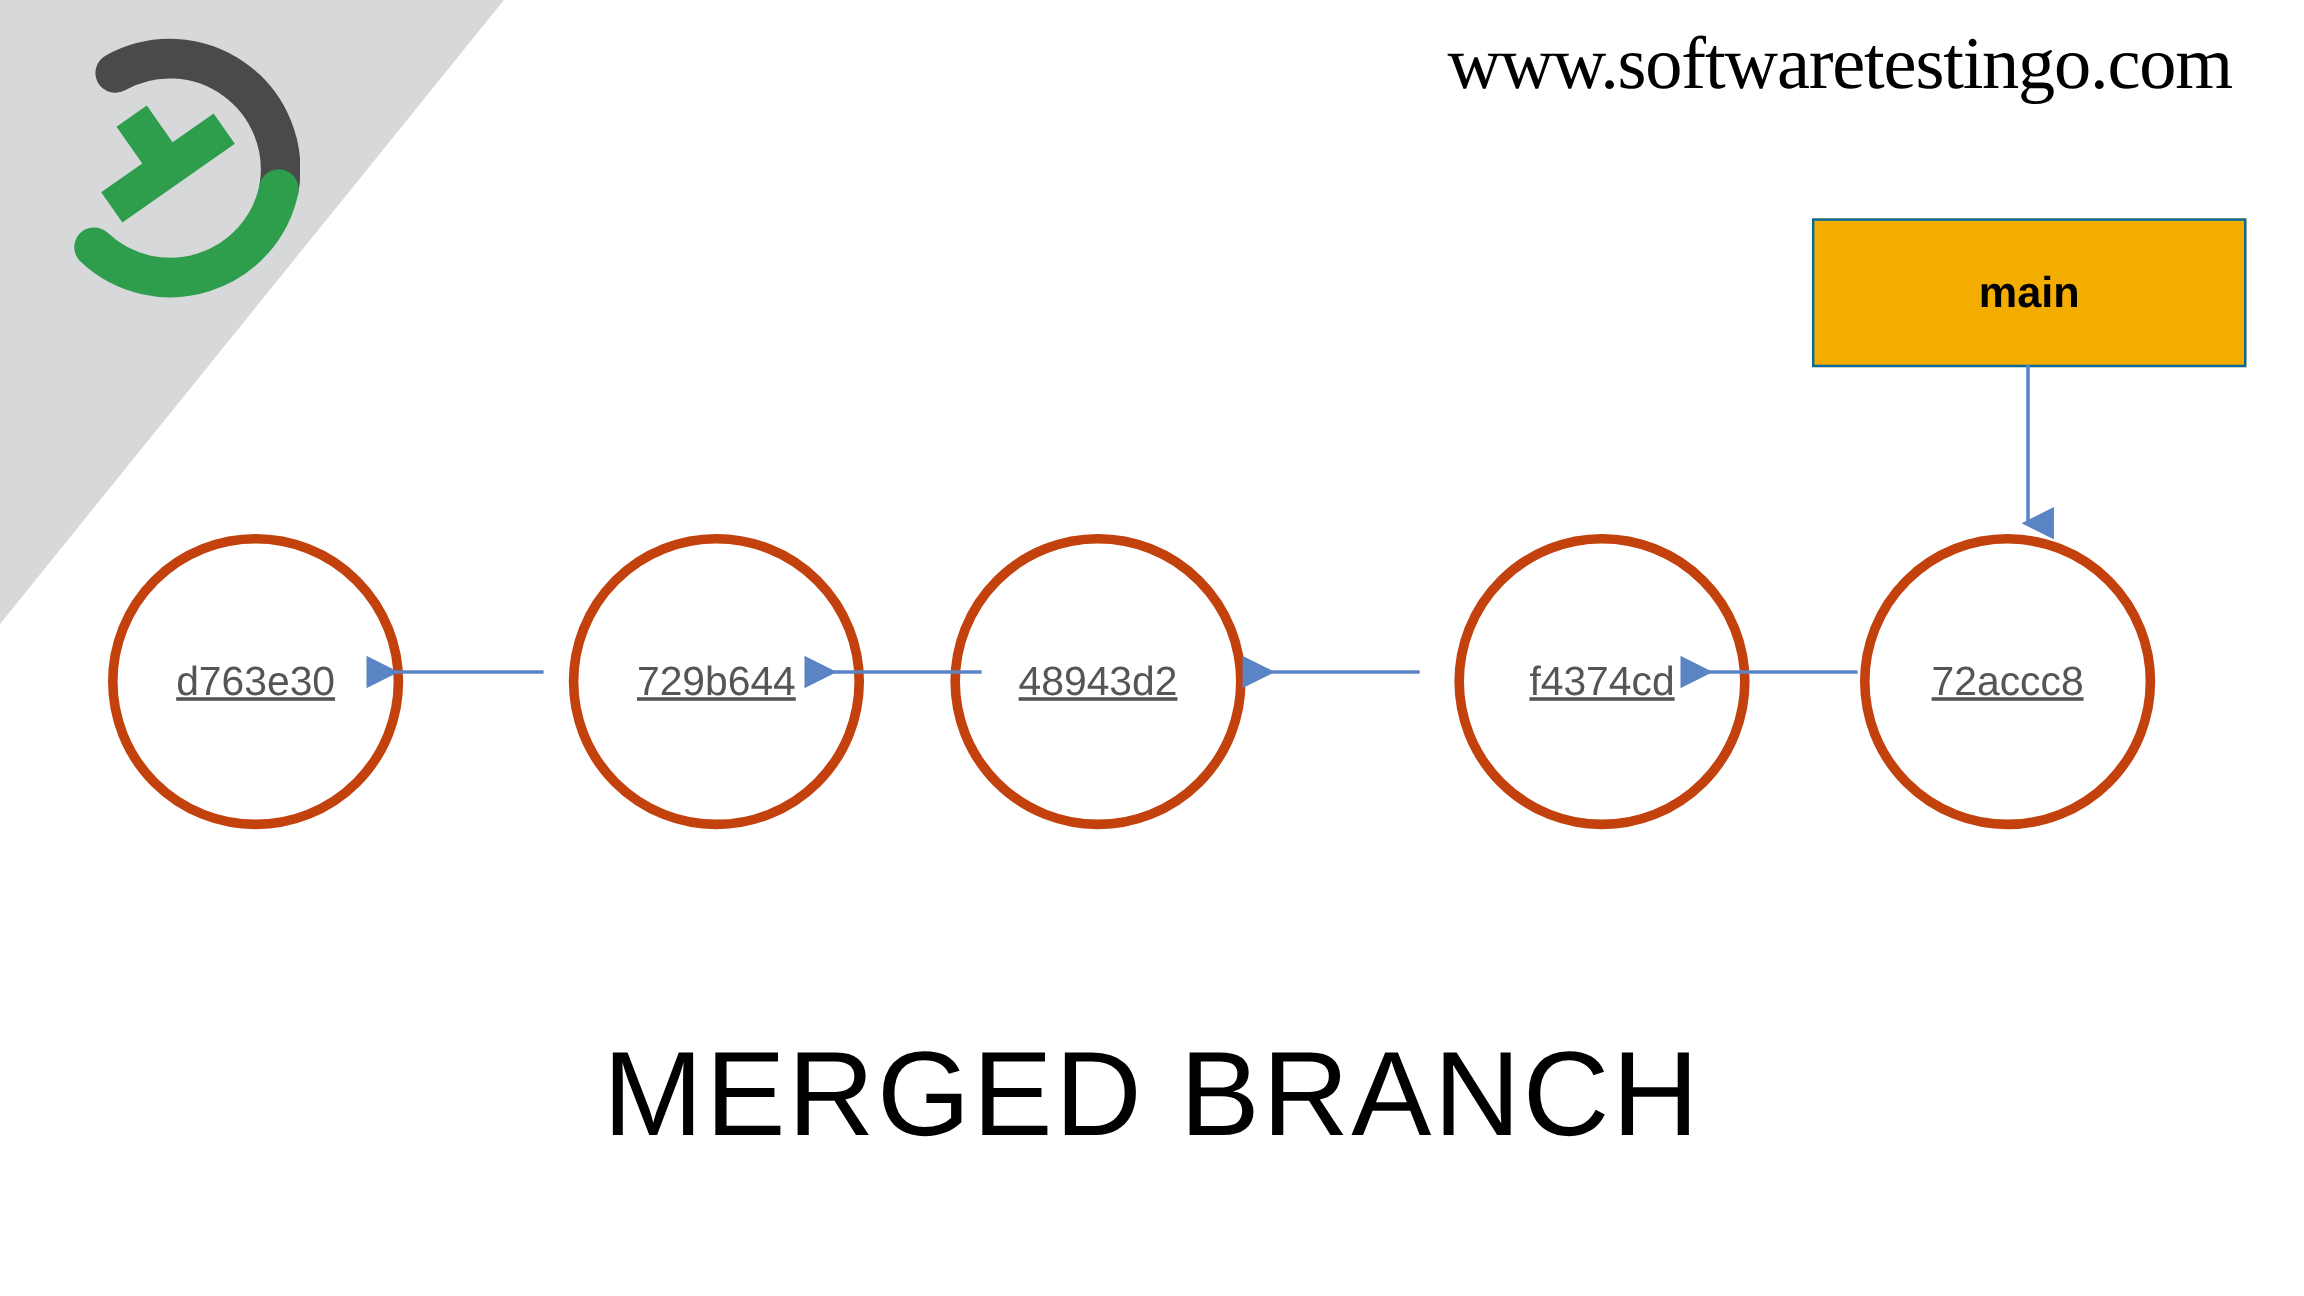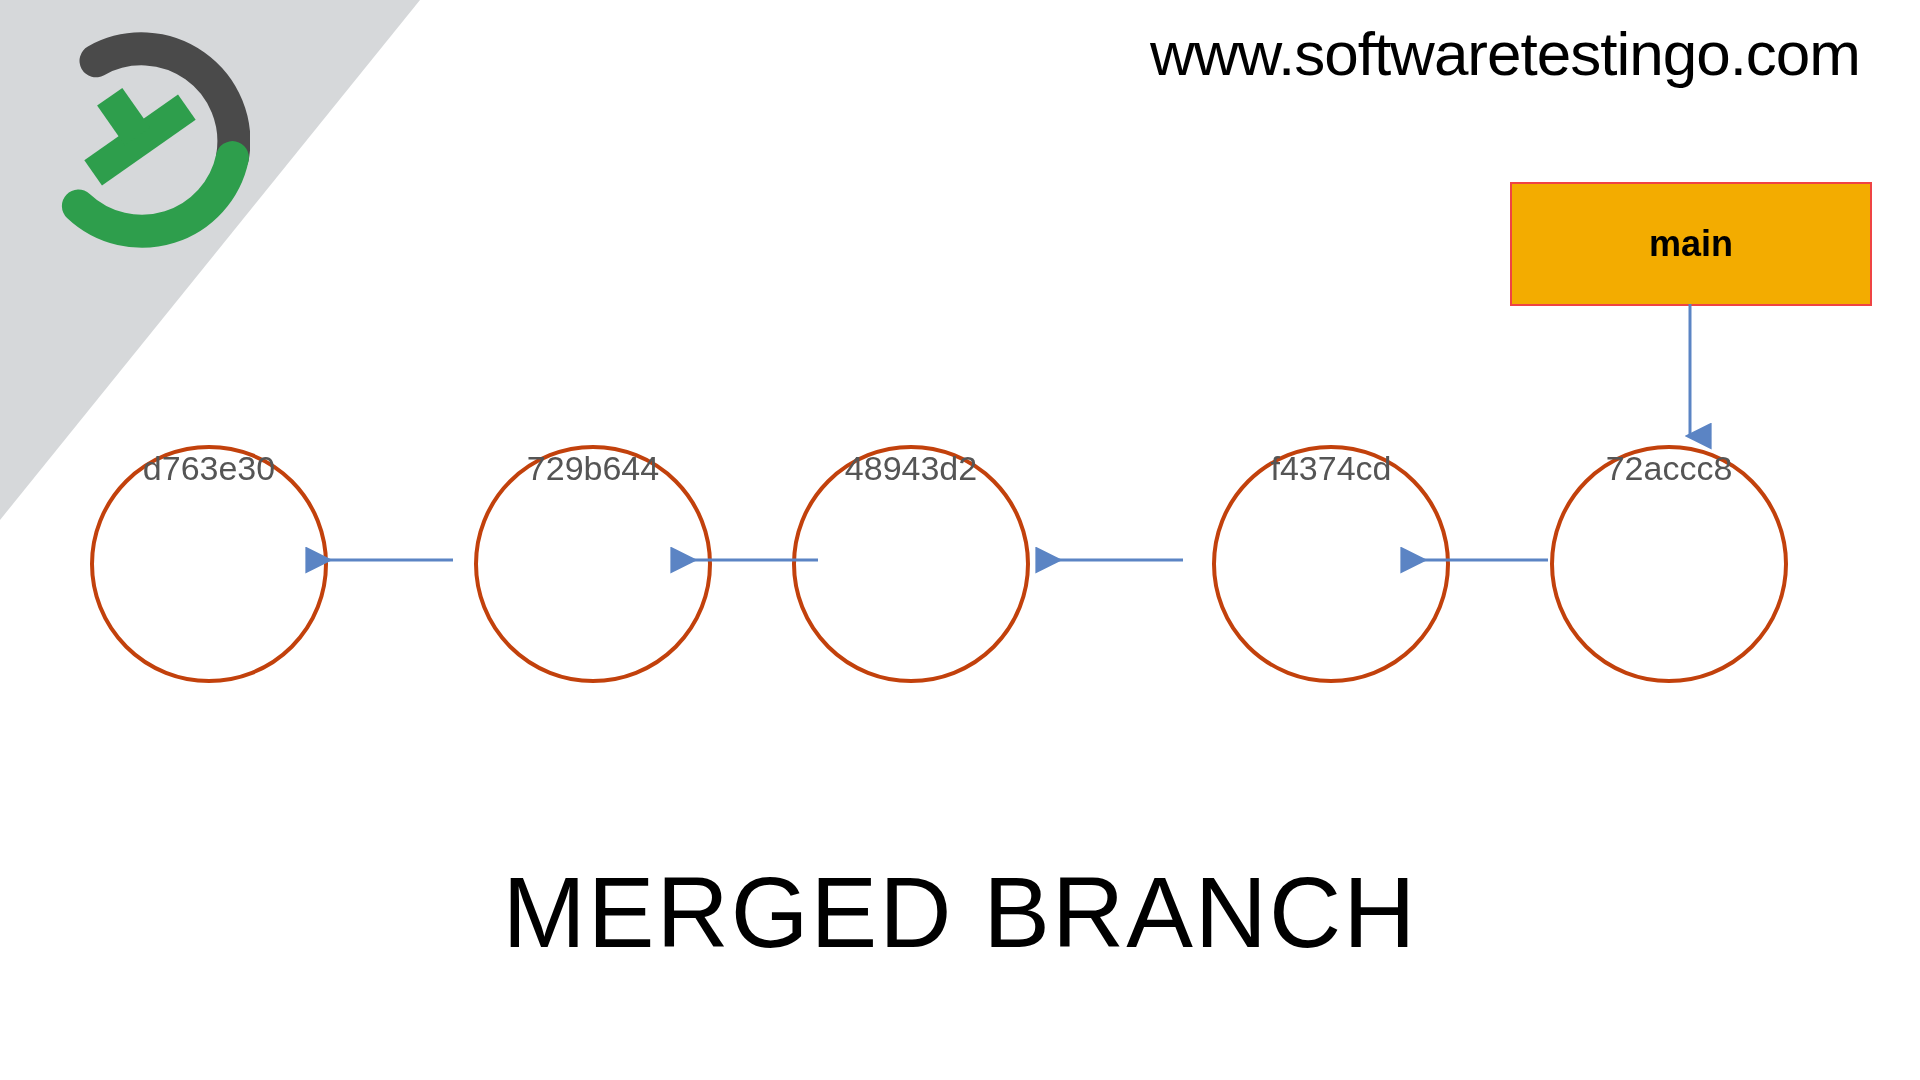--- a/index.html
+++ b/index.html
@@ -34,49 +34,51 @@
 
   
   .site-url{
     position:absolute;
     top:18px;
     right:60px;
     font-size:62px;
     font-weight:400;
     letter-spacing:-1px;
     color:#000;
+    font-family:Liberation Serif, serif;
   }
 
   
   .branch-box{
     position:absolute;
     background:#f3ac00;
-    border:2px solid #ef4444;
+    border:2px solid #0369a1;
     font-weight:700;
     font-size:36px;
     display:flex;
     align-items:center;
     justify-content:center;
     color:#000;
   }
 
   
   .commit{
     position:absolute;
     width:230px;
     height:230px;
-    border:4px solid #c2410c;
+    border:8px solid #c2410c;
     border-radius:50%;
     background:#fff;
     display:flex;
-    align-items:flex-start;
+    align-items:center;
     justify-content:center;
     font-size:34px;
     color:#555;
     filter:blur(0.3px);
+    text-decoration:underline;
   }
 
   
   .arrows{
     position:absolute;
     top:0;left:0;
     width:1920px;
     height:1080px;
     pointer-events:none;
   }

